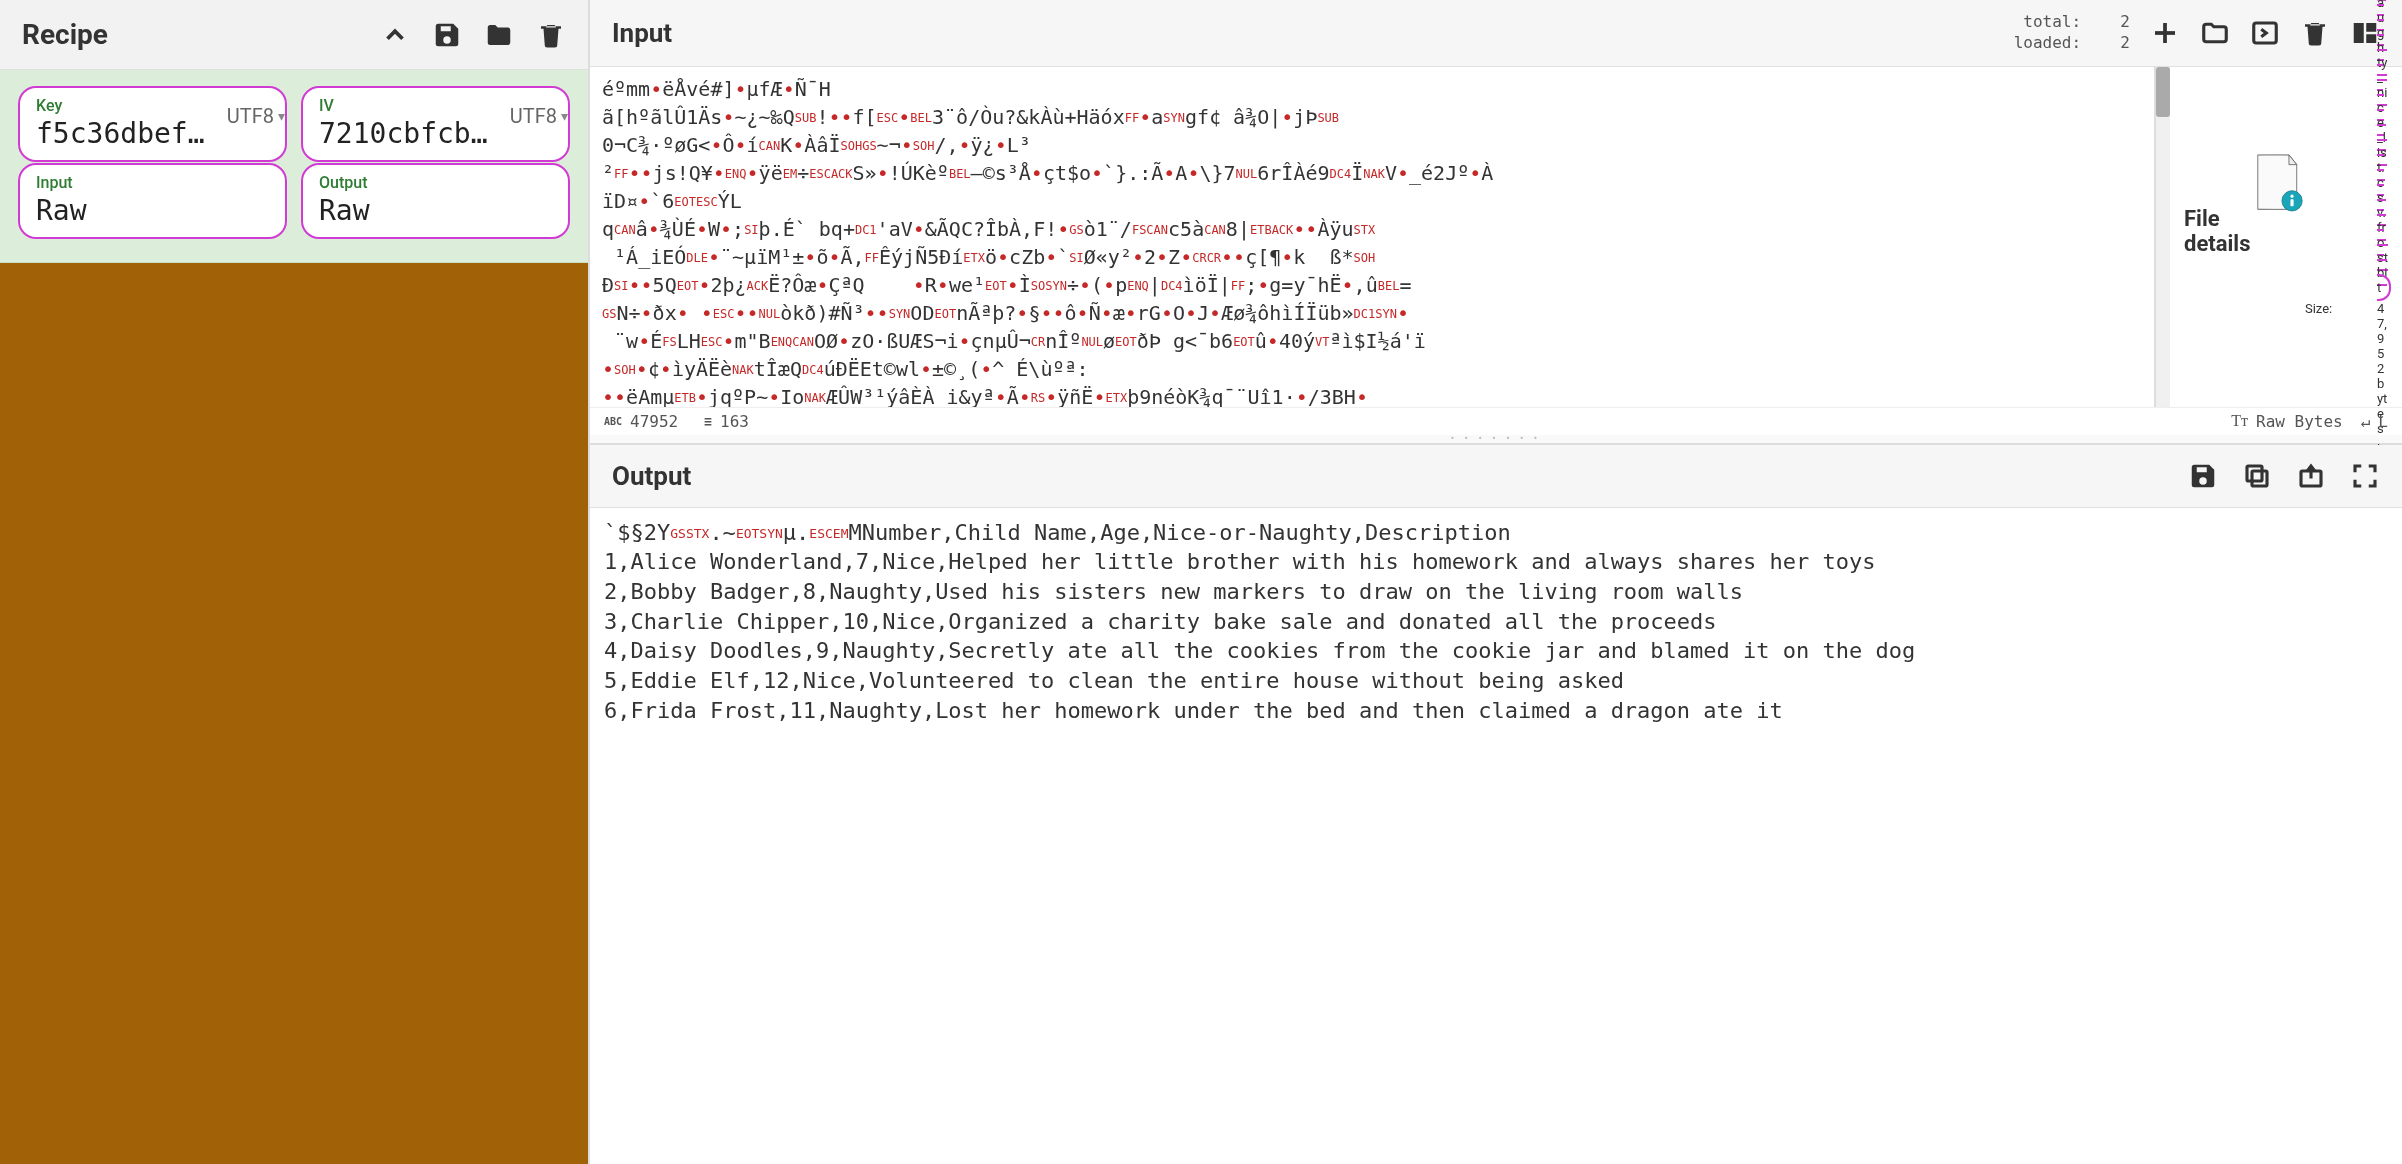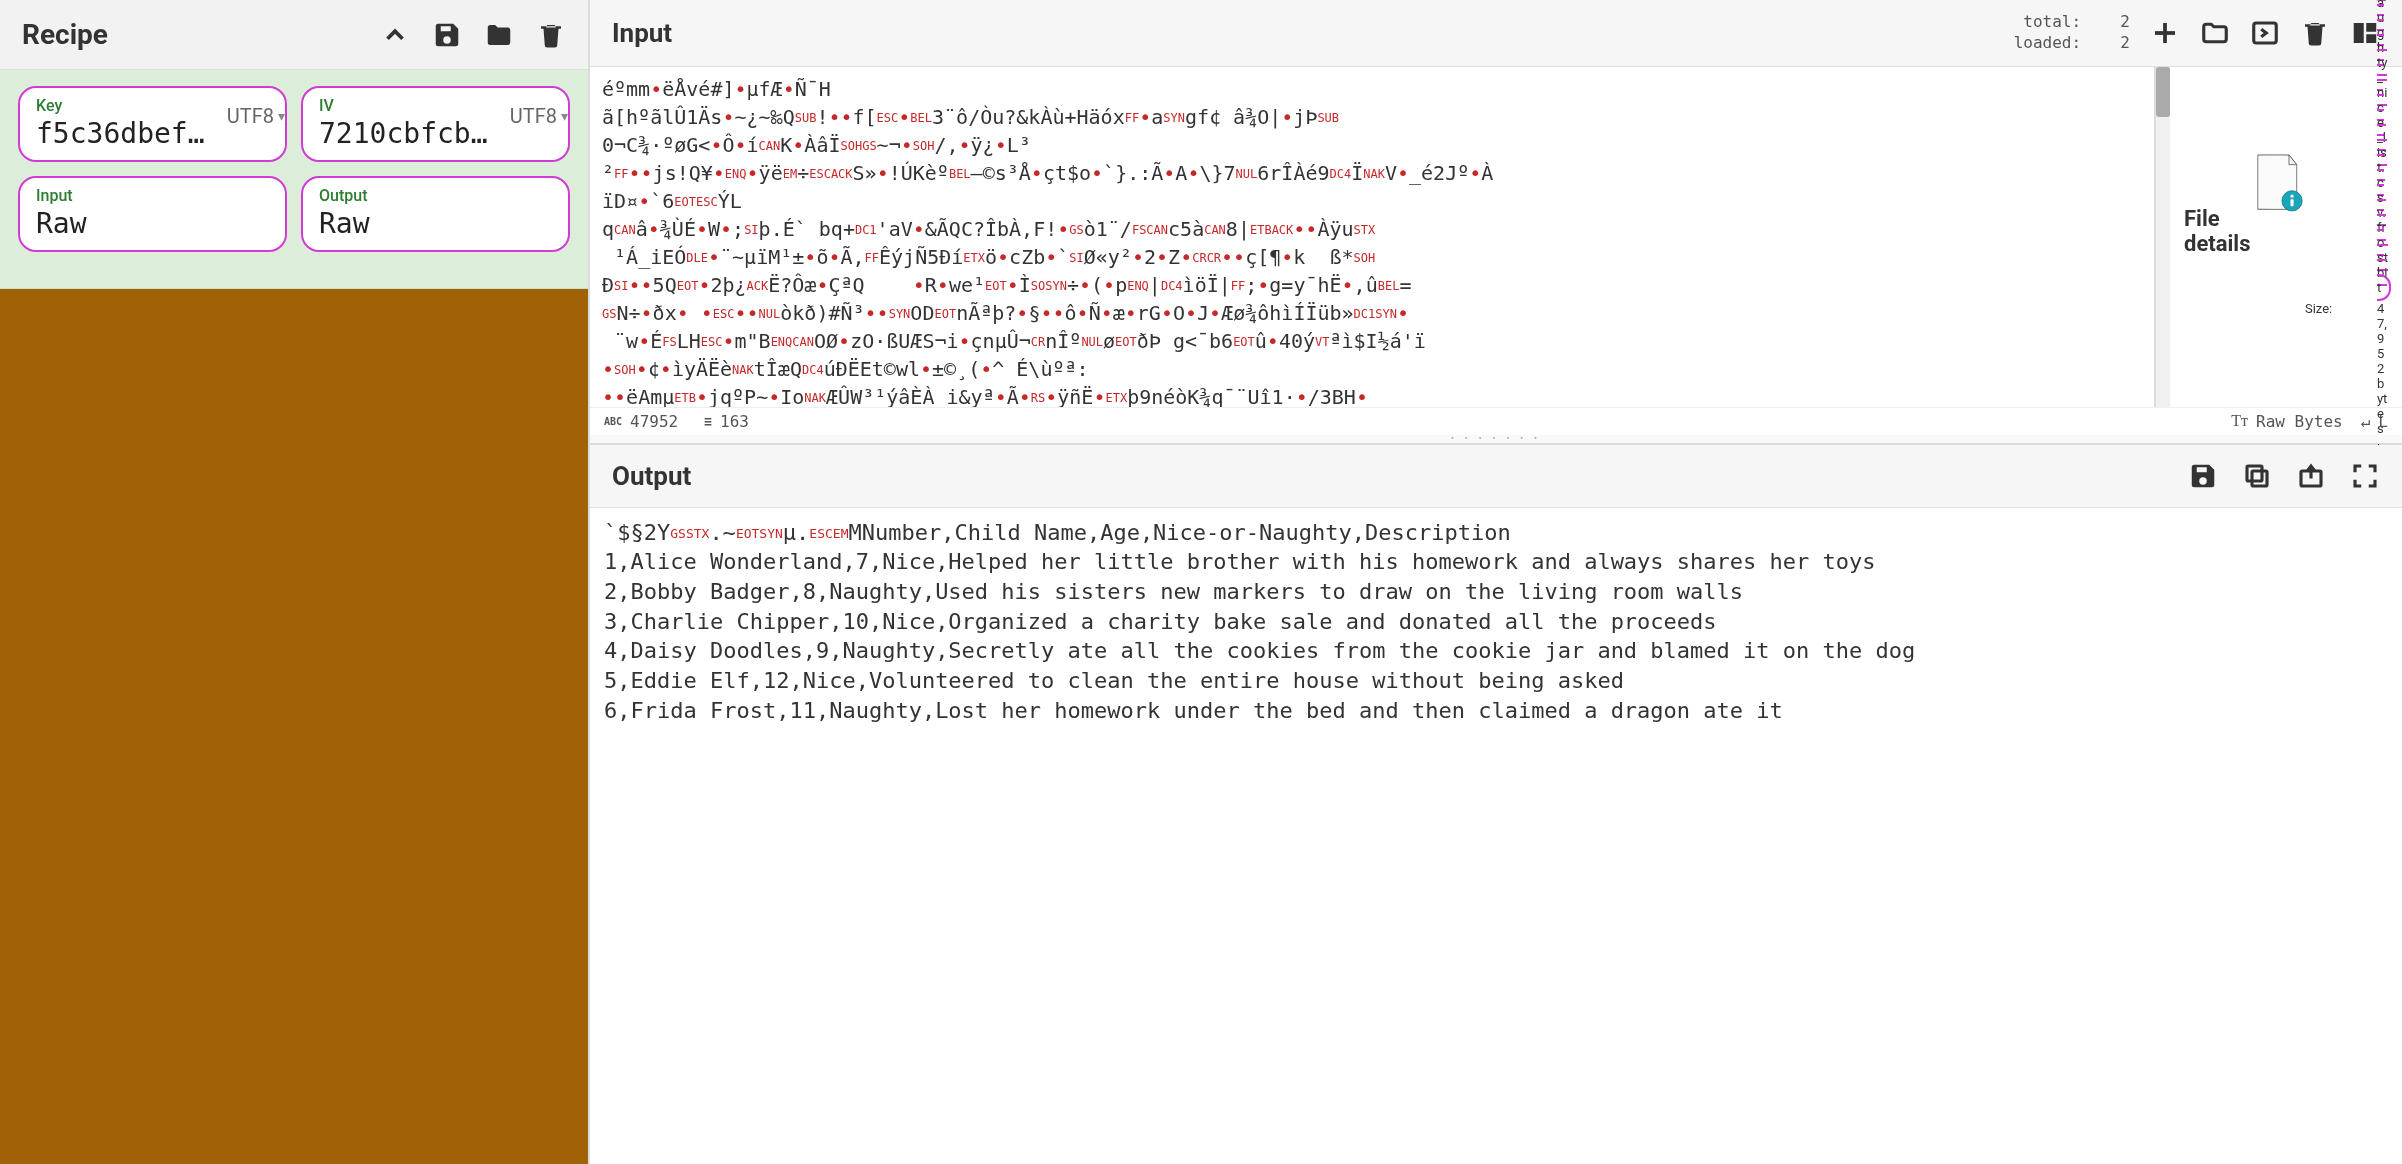--- a/index.html
+++ b/index.html
@@ -14,21 +14,21 @@
   .icon { width: 30px; height: 30px; display: inline-flex; align-items: center; justify-content: center; cursor: pointer; color: #333; }
   .icon svg { width: 30px; height: 30px; }
   
   .operation { background: #dcedda; padding: 16px 18px 22px; border-bottom: 1px solid #c8dfc6; }
   .op-header { display: flex; align-items: center; justify-content: space-between; margin-bottom: 16px; }
   .op-title { font-size: 22px; font-weight: 700; color: #2e7d32; }
   .op-header-icons { display: flex; gap: 18px; align-items: center; }
   .op-header-icons .icon { color: #9e9e9e; }
   .op-header-icons .icon.active { color: #2e7d32; }
   
-  .param-row { display: flex; gap: 14px; margin-bottom: 14px; }
+  .param-row { display: flex; gap: 14px; margin-bottom: 1px; }
   .param-box { flex: 1; background: #fff; border: 2.5px solid #d23ad4; border-radius: 18px; padding: 8px 16px 10px; position: relative; }
   .param-label { font-size: 16px; color: #2e7d32; font-weight: 500; margin-bottom: 2px; }
   .param-value { font-size: 28px; color: #222; font-family: "Consolas", "Monaco", monospace; white-space: nowrap; overflow: hidden; text-overflow: ellipsis; }
   .param-select { position: absolute; top: 16px; right: 0; font-size: 20px; color: #666; display: flex; align-items: center; gap: 4px; }
   .param-select::after { content: "▾"; font-size: 14px; color: #888; }
   
   .param-row.three .param-box { flex: 1; }
   
   
   .right-col { flex: 1; display: flex; flex-direction: column; }

